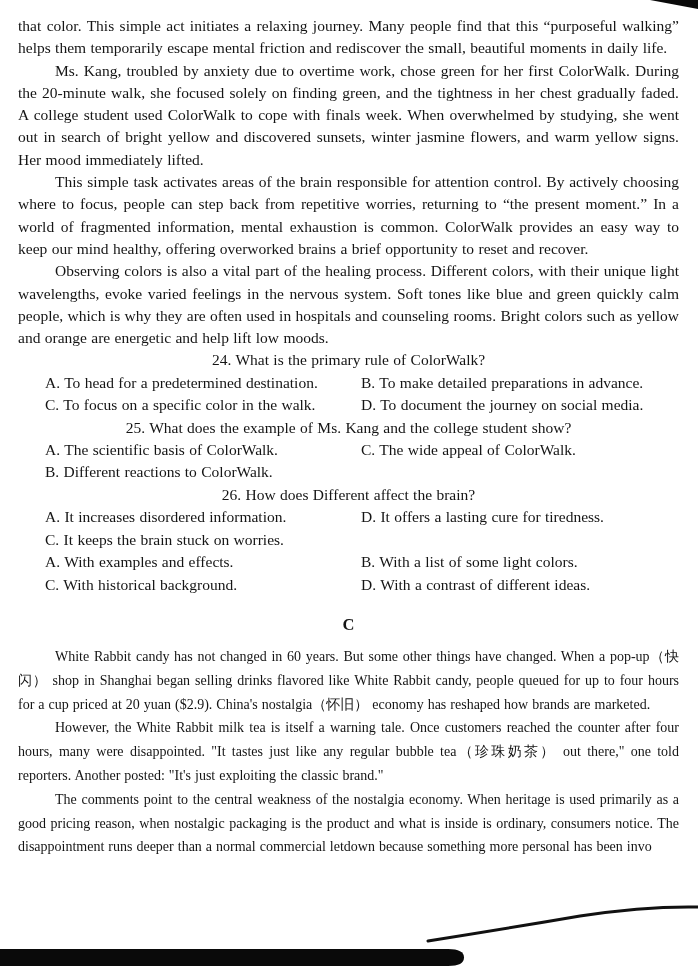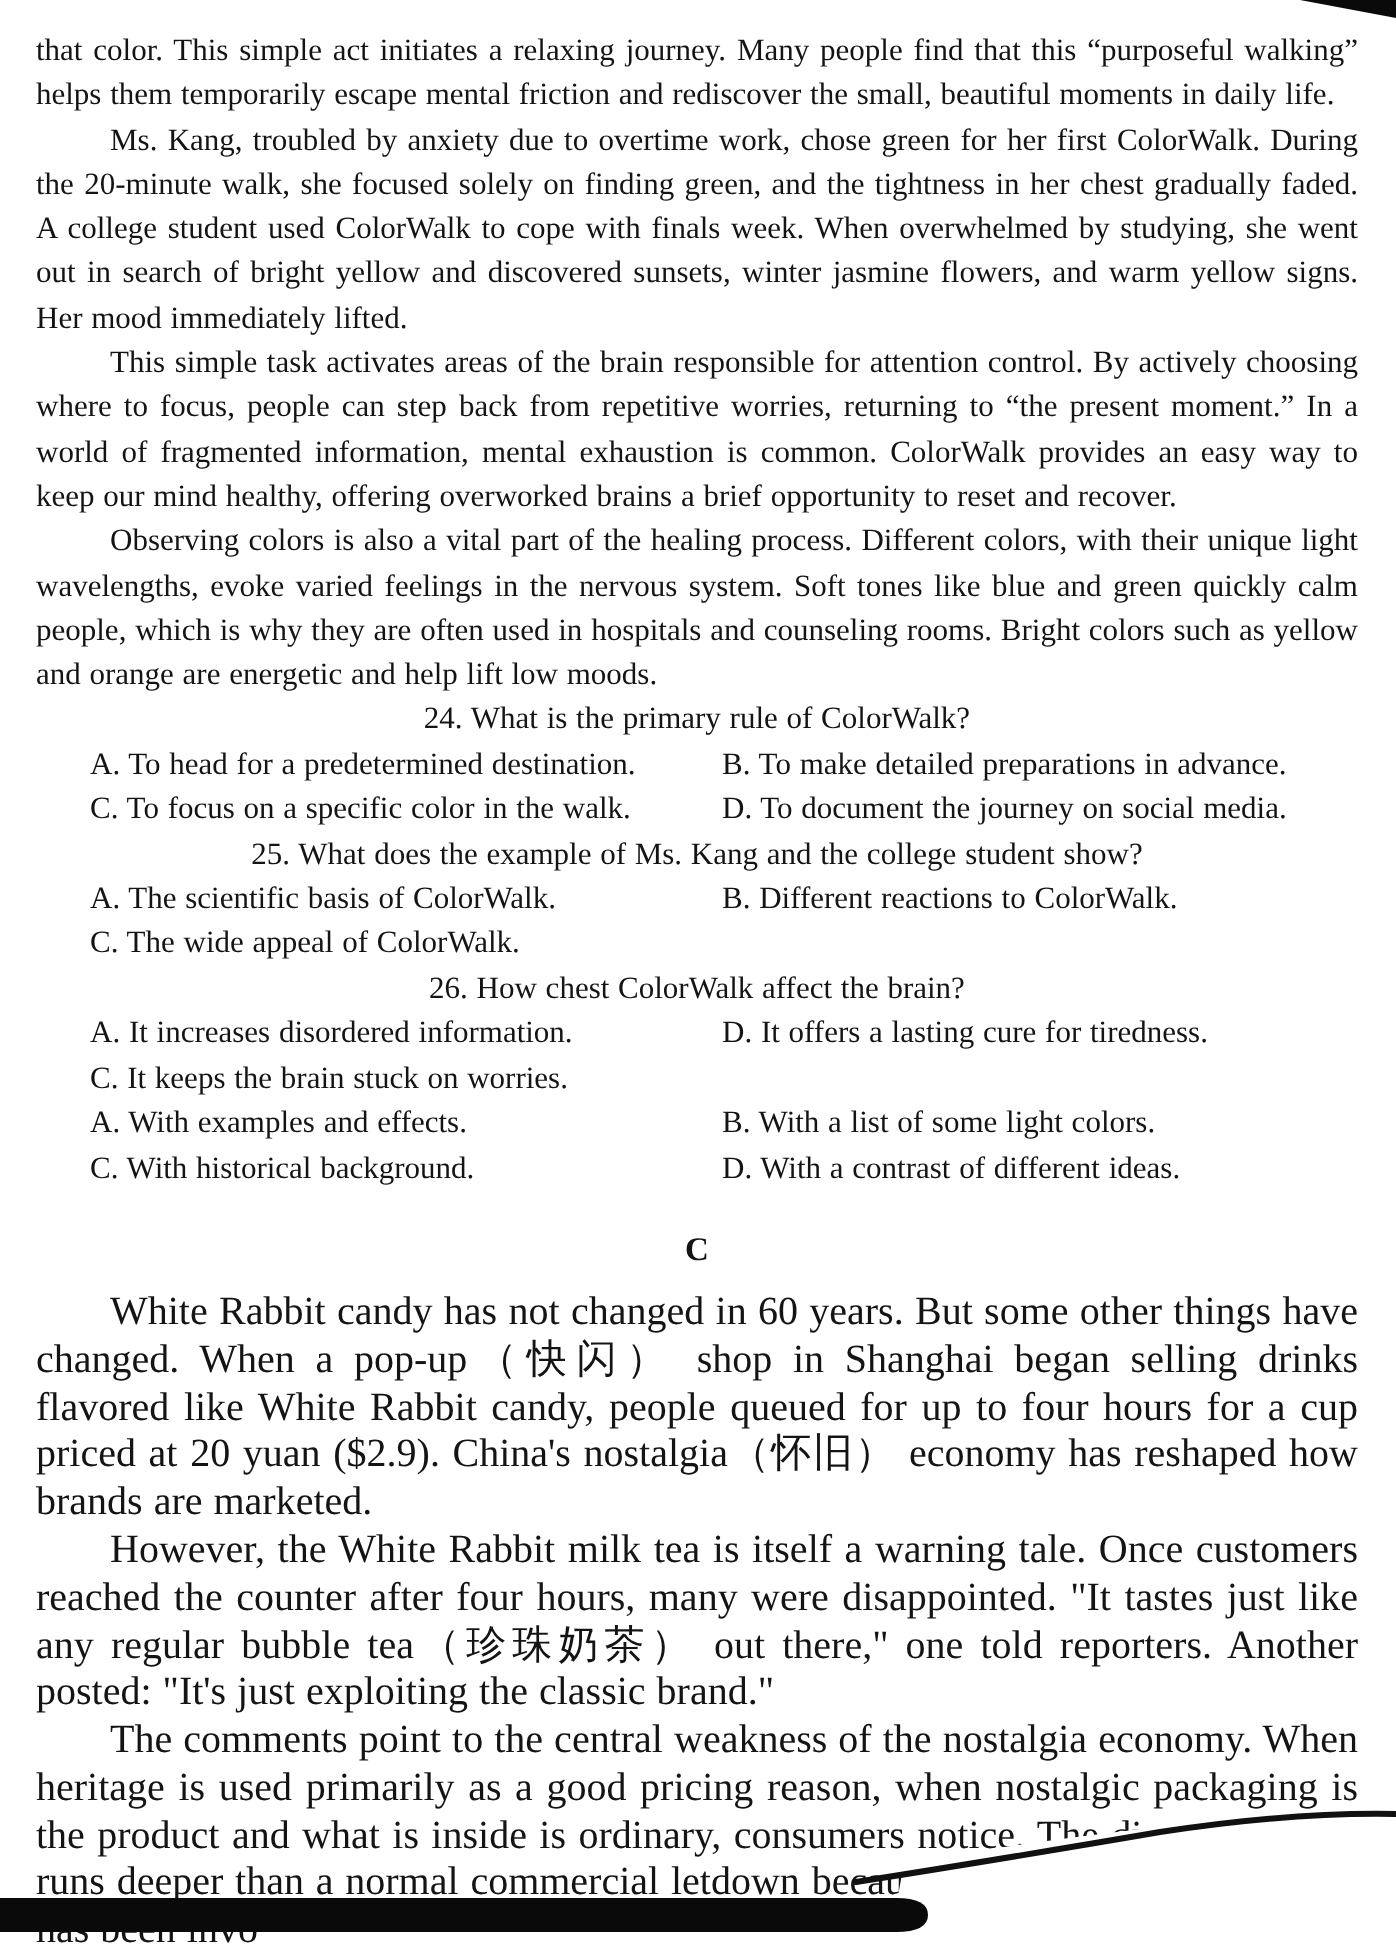--- a/index.html
+++ b/index.html
@@ -43,21 +43,21 @@
   .opt { white-space: nowrap; }
 
   .section-label {
     text-align: center;
     font-weight: bold;
     font-size: 16.5px;
     margin: 19px 0 10px 0;
   }
   .c-para {
     margin: 0;
-    font-size: 20px;
+    font-size: 14px;
     line-height: 23.8px;
     text-align: justify;
     text-indent: 37px;
     word-spacing: 0.5px;
   }
 
   .top-right-mark {
     position: absolute;
     top: 0;
     right: 0;
@@ -92,29 +92,29 @@
       </div>
     </div>
 
     <div class="question">
       <div class="q-line">
         <span>25.</span>
         <span>What does the example of Ms. Kang and the college student show?</span>
       </div>
       <div class="options">
         <div class="opt">A. The scientific basis of ColorWalk.</div>
+        <div class="opt">C. The wide appeal of ColorWalk.</div>
         <div class="opt">B. Different reactions to ColorWalk.</div>
-        <div class="opt">C. The wide appeal of ColorWalk.</div>
       </div>
     </div>
 
     <div class="question">
       <div class="q-line">
         <span>26.</span>
-        <span>How chest ColorWalk affect the brain?</span>
+        <span>How does Different affect the brain?</span>
       </div>
       <div class="options">
         <div class="opt">A. It increases disordered information.</div>
         <div class="opt">D. It offers a lasting cure for tiredness.</div>
         <div class="opt">C. It keeps the brain stuck on worries.</div>
       </div>
     </div>
 
     <div class="question">
       <div class="options">

